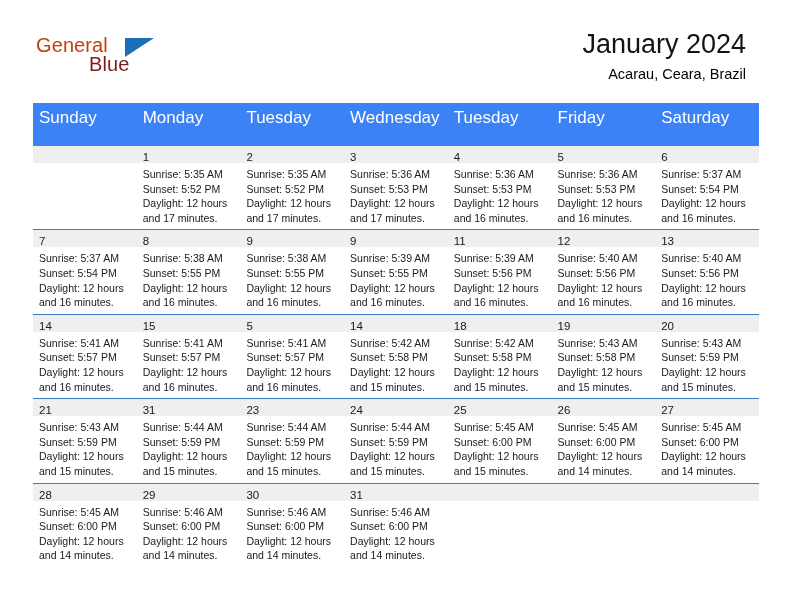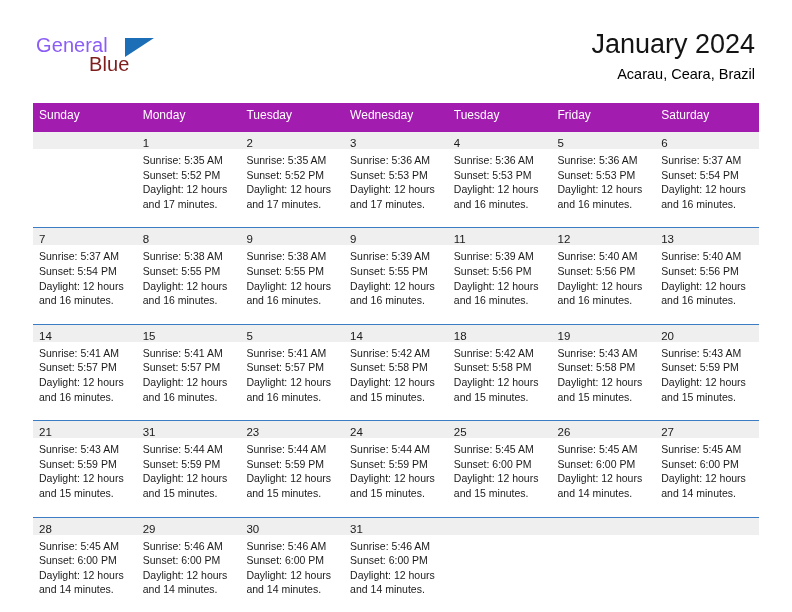--- a/index.html
+++ b/index.html
@@ -36,21 +36,21 @@
     top: 6px;
     width: 200px;
     height: 50px;
   }
   .logo-general {
     position: absolute;
     left: 3px;
     top: 0px;
     font-size: 20px;
     letter-spacing: 0.1px;
-    color: #8b5cf6;
+    color: #c2410c;
     font-family: "Liberation Sans", sans-serif;
   }
   .logo-triangle {
     position: absolute;
     left: 92px;
     top: 4px;
     width: 0;
     height: 0;
     border-left: 29px solid #1c6fb7;
     border-bottom: 19px solid transparent;
@@ -60,21 +60,21 @@
     left: 56px;
     top: 19px;
     font-size: 20px;
     letter-spacing: 0.1px;
     color: #7f1d1d;
     font-family: "Liberation Sans", sans-serif;
   }
 
   .title-block {
     position: absolute;
-    right: 4px;
+    right: 13px;
     top: 0;
     text-align: right;
   }
   .cal-title {
     font-size: 27px;
     color: #141414;
     line-height: 33px;
     white-space: nowrap;
   }
   .cal-subtitle {
@@ -88,26 +88,26 @@
   
   .calendar {
     position: absolute;
     left: 33px;
     top: 103px;
     width: 726px;
     border-collapse: collapse;
     table-layout: fixed;
   }
   .calendar th {
-    background: #a21caf;
+    background: #3b82f6;
     color: #ffffff;
-    font-size: 12px;
+    font-size: 17px;
     font-weight: normal;
     text-align: left;
-    padding: 5px 0 10px 6px;
+    padding: 5px 0 18px 6px;
     height: 12px;
     border: none;
   }
   .calendar td {
     vertical-align: top;
     padding: 0;
     border: none;
     height: 76px;
     border-top: 1px solid #3b7cc4;
   }
@@ -119,21 +119,21 @@
     height: 17px;
     padding: 1px 0 0 6px;
     box-sizing: border-box;
   }
   .daynum {
     font-size: 11.5px;
     color: #1a1a1a;
     line-height: 15px;
   }
   .cell-body {
-    padding: 4px 4px 16px 6px;
+    padding: 4px 4px 4px 6px;
   }
   .cell-line {
     font-size: 10.5px;
     line-height: 14.6px;
     color: #1a1a1a;
     white-space: nowrap;
   }
   .cell-empty .daynum-band {
     background: #efefef;
   }

